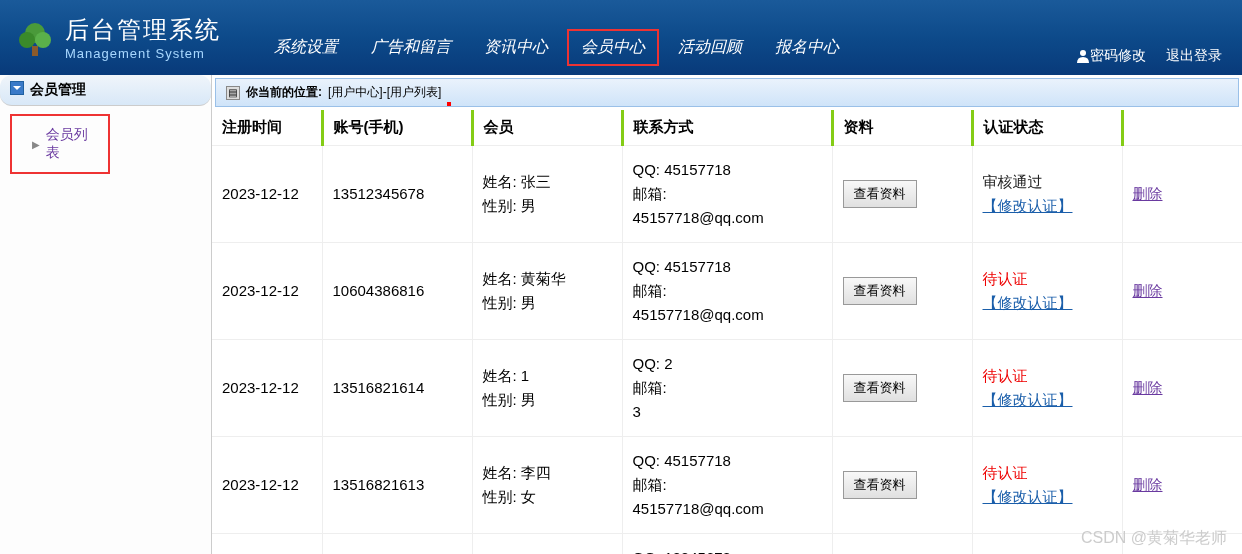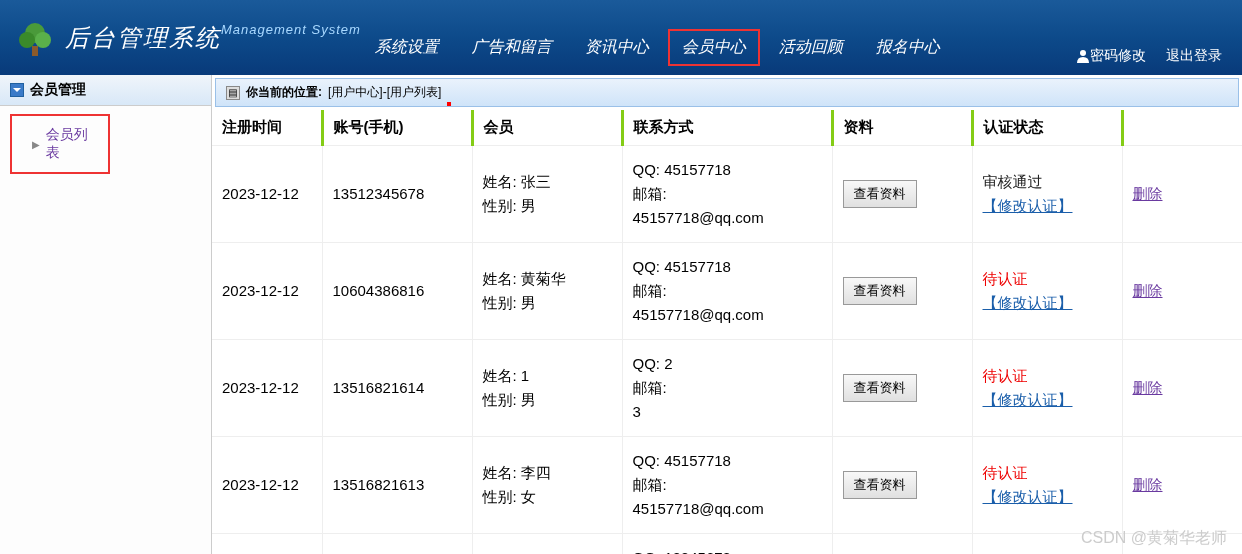--- a/index.html
+++ b/index.html
@@ -8,41 +8,41 @@
 .header {
   background: linear-gradient(to bottom, #1a5a9a 0%, #0d4a8a 50%, #083a7a 100%);
   height: 75px;
   display: flex;
   align-items: center;
   position: relative;
   color: #fff;
 }
 .logo-area { display: flex; align-items: center; padding-left: 15px; min-width: 260px; }
 .logo-icon { width: 40px; height: 40px; margin-right: 10px; }
-.logo-text { display: flex; flex-direction: row; font-style: italic; }
+.logo-text { display: flex; flex-direction: column; }
 .logo-title { font-size: 24px; font-weight: normal; letter-spacing: 2px; }
 .logo-sub { font-size: 13px; color: #a8d8ff; letter-spacing: 1px; }
 
 .nav { display: flex; gap: 5px; padding-top: 20px; font-style: italic; }
 .nav-item { color: #fff; padding: 8px 14px; font-size: 16px; cursor: pointer; }
 .nav-item.highlighted { border: 2px solid #e33; padding: 6px 12px; }
 
 .top-right { position: absolute; right: 20px; bottom: 10px; display: flex; gap: 20px; align-items: center; color: #fff; }
 .top-right .user-icon { display: inline-flex; align-items: center; }
 
 .layout { display: flex; }
 .sidebar { width: 212px; border-right: 1px solid #ccc; min-height: 480px; background: #fdfdfd; }
 .sidebar-header {
   background: linear-gradient(to bottom, #f0f5fa, #d8e8f8);
   border-bottom: 1px solid #ccc;
   padding: 6px 10px;
   font-weight: bold;
   display: flex;
-  align-items: center;
   gap: 6px;
+  border-radius: 12px;
 }
 .sidebar-header .box-icon { width: 14px; height: 14px; background: #3a7ac8; border: 1px solid #2060a0; display: flex; align-items: center; justify-content: center; }
 .sidebar-item { padding: 10px 20px; display: flex; align-items: center; gap: 6px; color: #6a3aa0; border: 2px solid #e33; margin: 8px 10px 0 10px; width: 100px; }
 .sidebar-item .arrow { color: #888; font-size: 10px; }
 
 .main { flex: 1; background: #fff; }
 .breadcrumb {
   background: linear-gradient(to bottom, #eaf2fc, #cfe4f9);
   border: 1px solid #9ac0e8;
   padding: 5px 10px;

